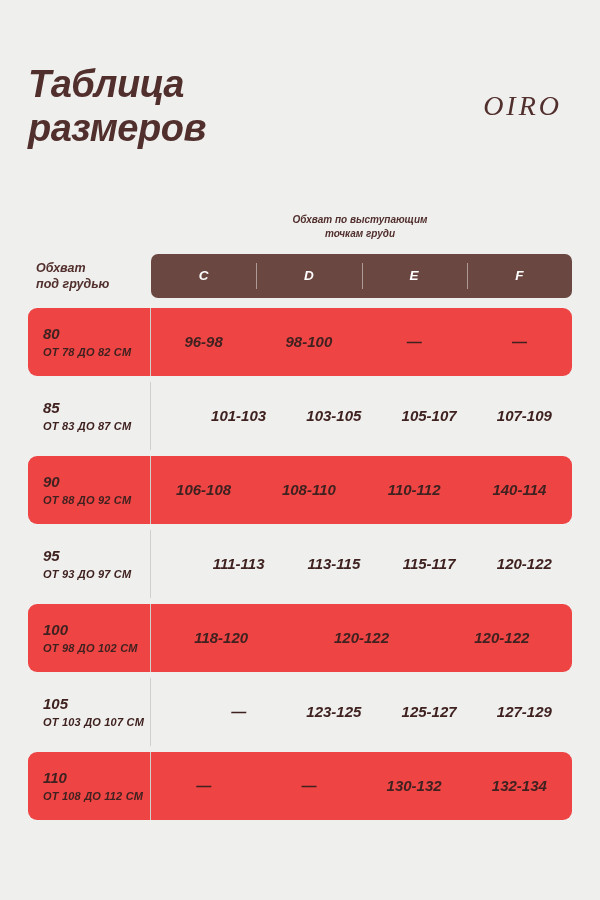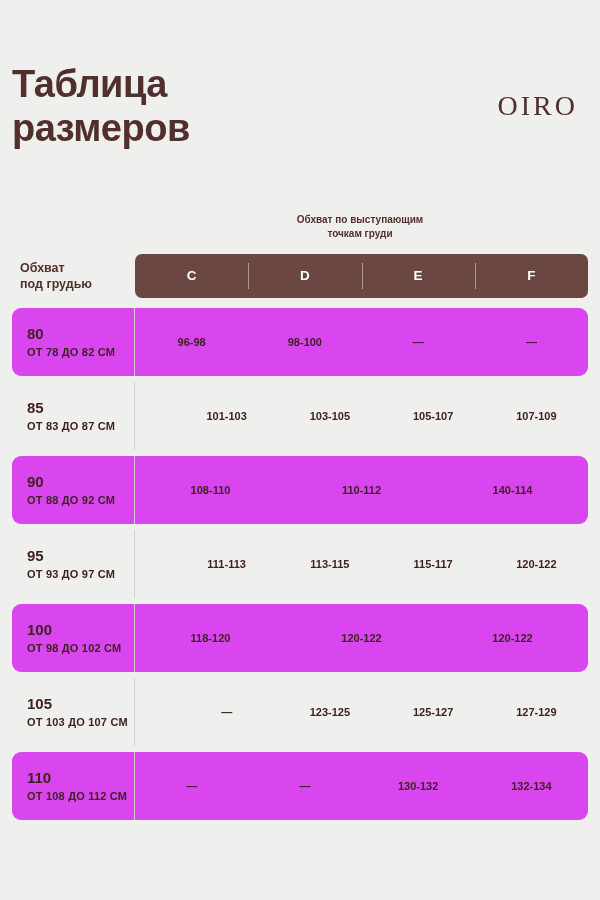--- a/index.html
+++ b/index.html
@@ -7,21 +7,22 @@
     width: 600px; height: 900px;
     background: #efefed;
     font-family: "Liberation Sans", sans-serif;
     color: #4a2c2a;
     overflow: hidden;
   }
   .page {
     position: relative;
     width: 600px; height: 900px;
     background: #efefed;
-    padding: 0 12px;
+    padding: 0 28px;
+    font-style: italic;
   }
 
   
   .header {
     display: flex;
     align-items: flex-start;
     justify-content: space-between;
     padding-top: 62px;
   }
   .title {
@@ -106,21 +107,21 @@
   }
 
   
   .data-row {
     height: 68px;
     border-radius: 9px;
     margin-bottom: 6px;
     display: flex;
     align-items: stretch;
   }
-  .data-row.shaded { background: #d946ef; }
+  .data-row.shaded { background: #ef4444; }
   .data-row.plain { background: transparent; gap: 40px; }
 
   .rowhead {
     width: 123px;
     flex: 0 0 123px;
     display: flex;
     flex-direction: column;
     justify-content: center;
     padding-left: 15px;
     border-right: 1px solid #cfcfcb;
@@ -140,21 +141,21 @@
   }
   .cells {
     flex: 1;
     display: flex;
   }
   .cell {
     flex: 1;
     display: flex;
     align-items: center;
     justify-content: center;
-    font-size: 11px;
+    font-size: 15px;
     font-weight: bold;
     color: #3f2220;
   }
 </style>
 </head>
 <body>
 
 <div class="page">
 
   <div class="header">
@@ -207,20 +208,21 @@
         <div class="cell">107-109</div>
       </div>
     </div>
 
     <div class="data-row shaded">
       <div class="rowhead">
         <div class="size">90</div>
         <div class="range">ОТ 88 ДО 92 СМ</div>
       </div>
       <div class="cells">
+        <div class="cell">106-108</div>
         <div class="cell">108-110</div>
         <div class="cell">110-112</div>
         <div class="cell">140-114</div>
       </div>
     </div>
 
     <div class="data-row plain">
       <div class="rowhead">
         <div class="size">95</div>
         <div class="range">ОТ 93 ДО 97 СМ</div>

